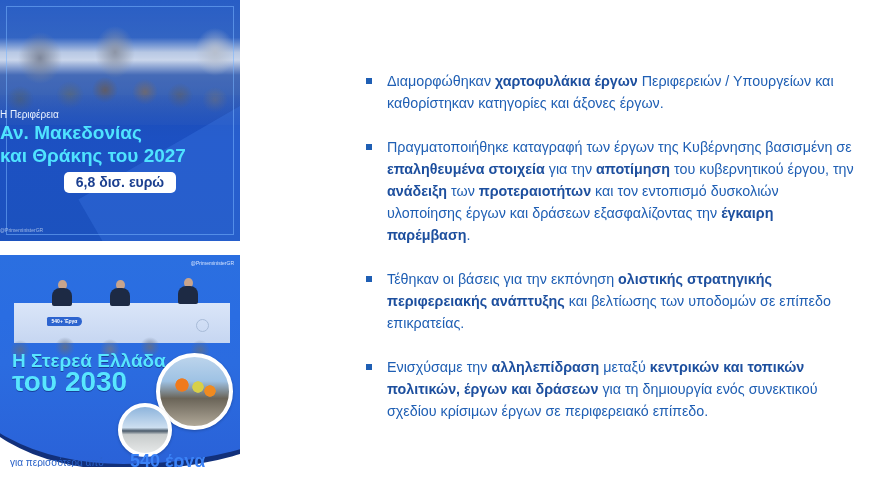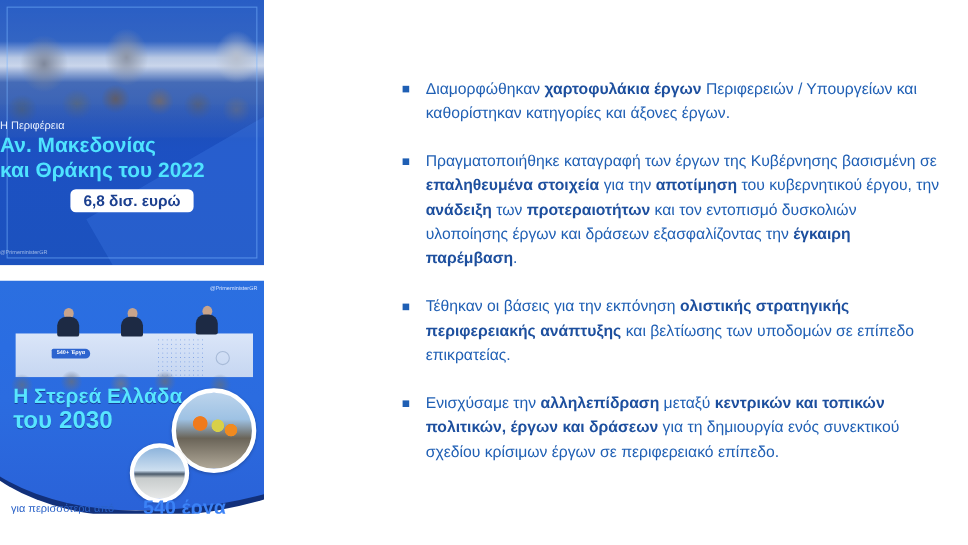--- a/index.html
+++ b/index.html
@@ -105,21 +105,21 @@
     border-radius: 0 0 60% 50% / 0 0 60% 70%;
     background: linear-gradient(180deg, rgba(40,110,230,0) 0%, #2b6ce0 30%, #2a62d8 100%);
     border-bottom: 6px solid #12307a;
   }
   .poster2 .handle { position: absolute; right: 6px; top: 5px; font-size: 5px; color: #d6e4ff; }
   .p2-title {
     position: absolute; left: 12px; top: 95px; color: #58e6ff;
     font-size: 19px; font-weight: bold; line-height: 21px;
     text-shadow: 0 1px 0 #1a3e9a;
   }
-  .p2-title .l2 { font-size: 22px; }
+  .p2-title .l2 { font-size: 28px; }
   .circle-photo {
     position: absolute; border-radius: 50%; border: 4px solid #ffffff;
     box-shadow: 0 1px 3px rgba(0,0,0,0.25); overflow: hidden;
   }
   .c-big { left: 156px; top: 98px; width: 77px; height: 77px;
     background:
       radial-gradient(circle 7px at 22px 28px, #f07a1c 0%, #f07a1c 90%, rgba(0,0,0,0) 100%),
       radial-gradient(circle 6px at 38px 30px, #d8d048 0%, #d8d048 90%, rgba(0,0,0,0) 100%),
       radial-gradient(circle 6px at 50px 34px, #f08a20 0%, #f08a20 90%, rgba(0,0,0,0) 100%),
       linear-gradient(180deg, #bcd4ec 0%, #9ec2e4 35%, #6a6458 60%, #b0a898 100%);
@@ -149,21 +149,21 @@
 
 <div class="poster1">
   <div class="photo"></div>
   <div class="crowd"></div>
   <div class="shade"></div>
   <div class="diag"></div>
   <div class="frame"></div>
   <div class="p1-text p1-sub">Η Περιφέρεια</div>
   <div class="p1-text p1-title">
     <div>Αν. Μακεδονίας</div>
-    <div>και Θράκης του 2022</div>
+    <div>και Θράκης του 2027</div>
   </div>
   <div class="p1-pill">6,8 δισ. ευρώ</div>
   <div class="p1-text p1-handle">@PrimeministerGR</div>
 </div>
 
 <div class="poster2">
   <div class="bg"></div>
   <div class="wave"></div>
   <div class="stage"></div>
   <div class="dots"></div>

